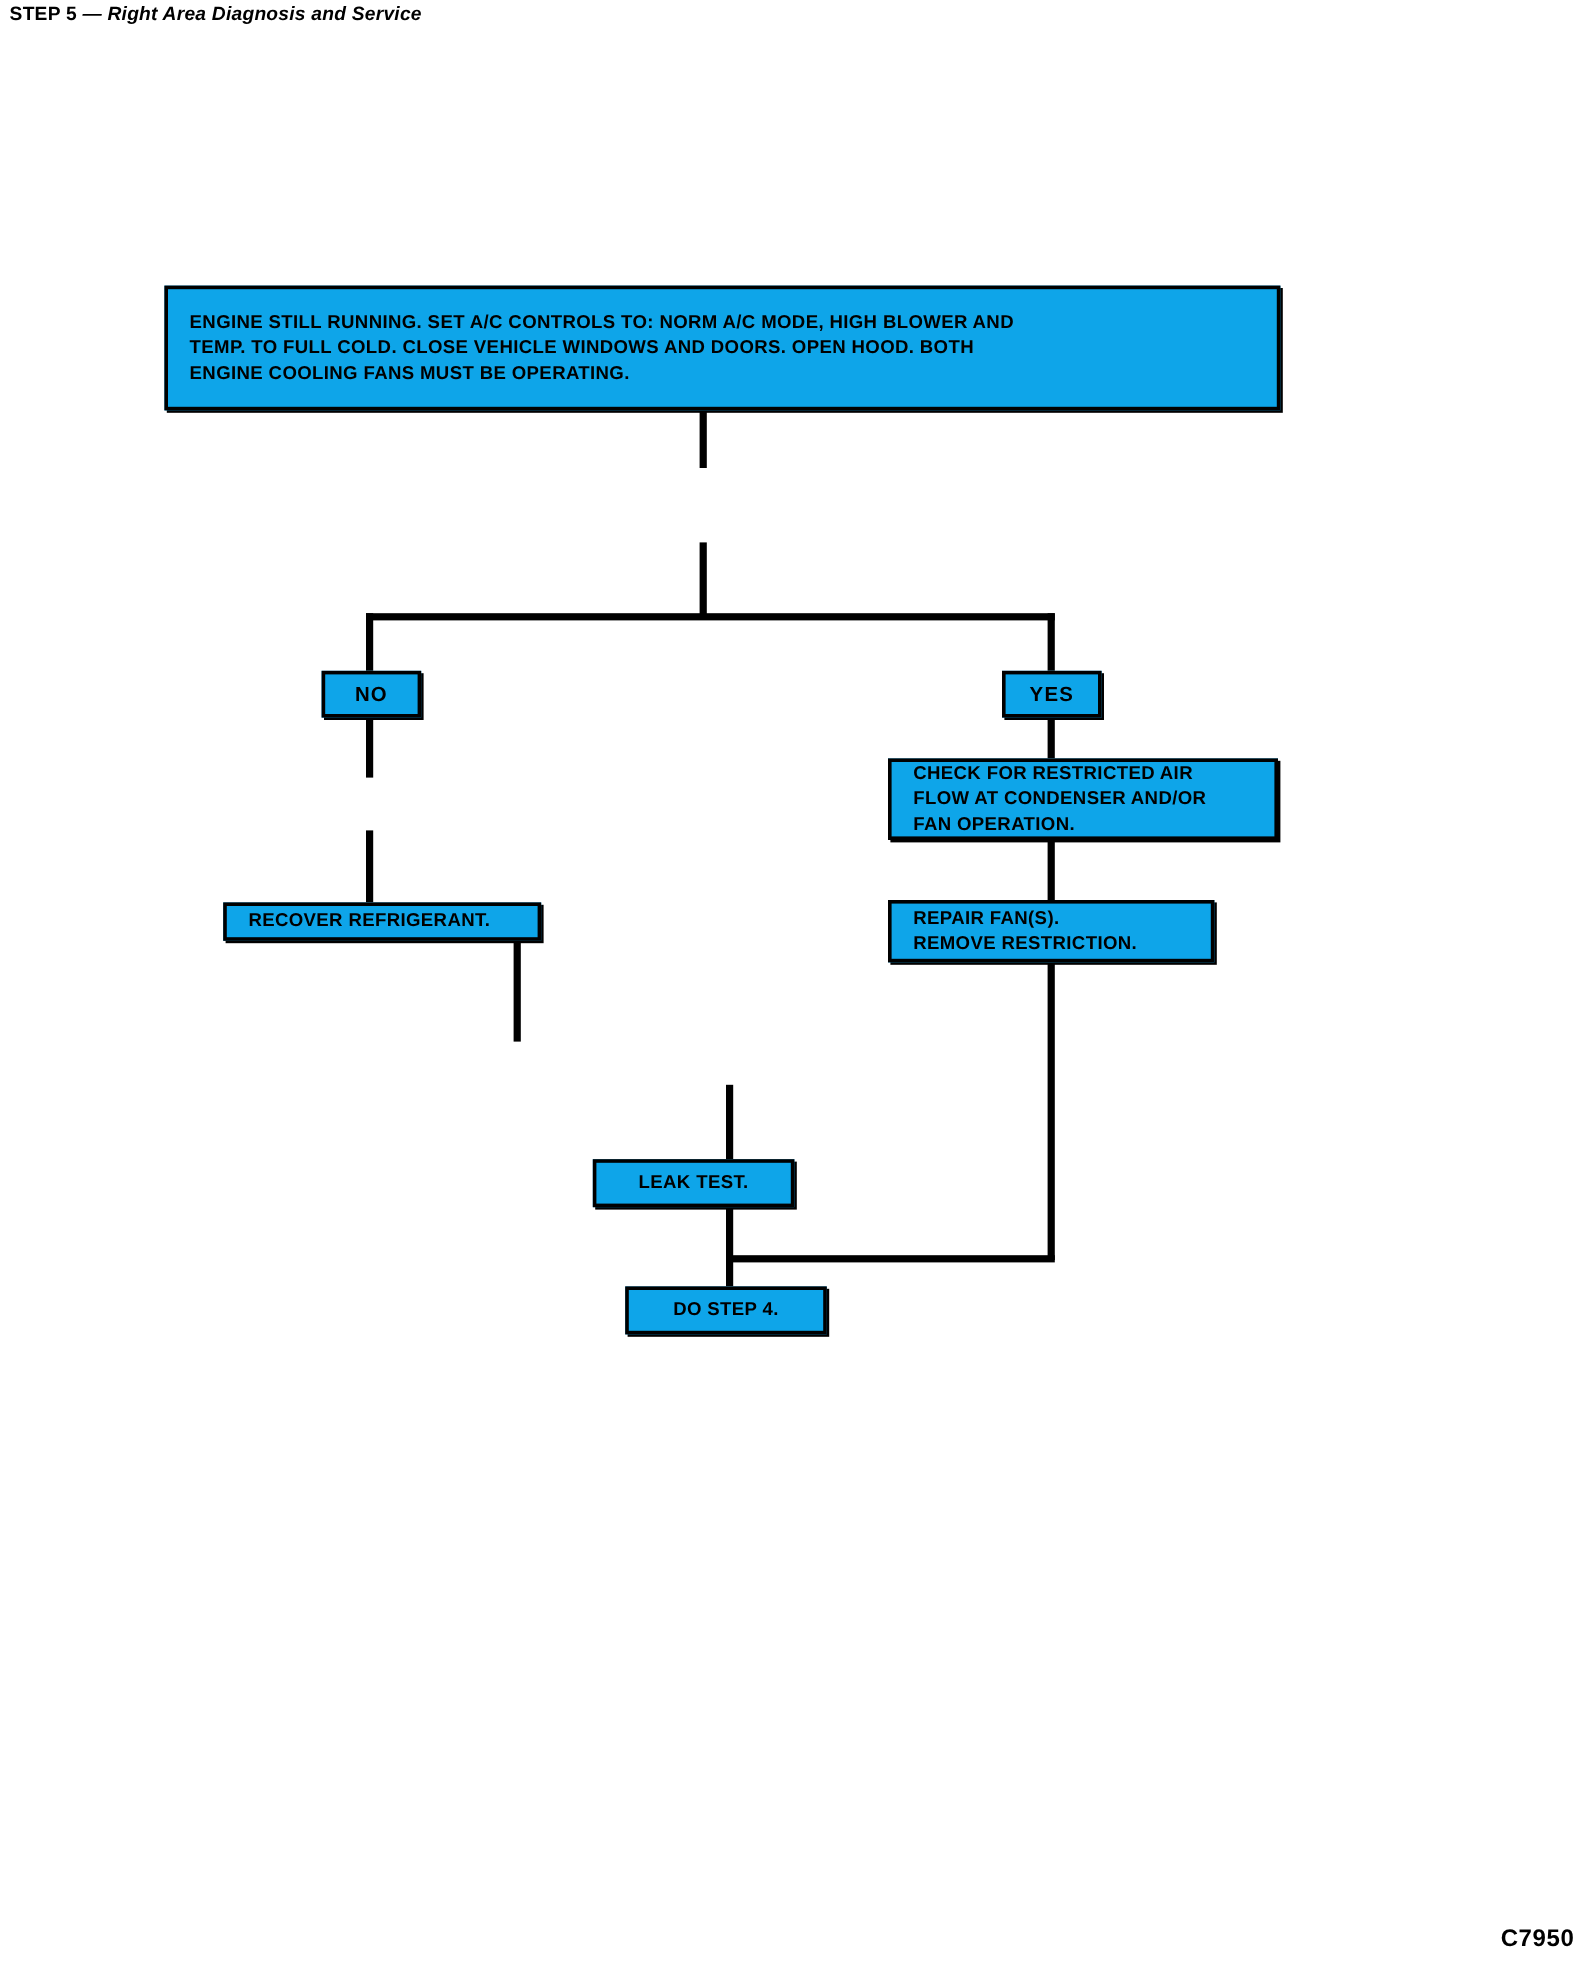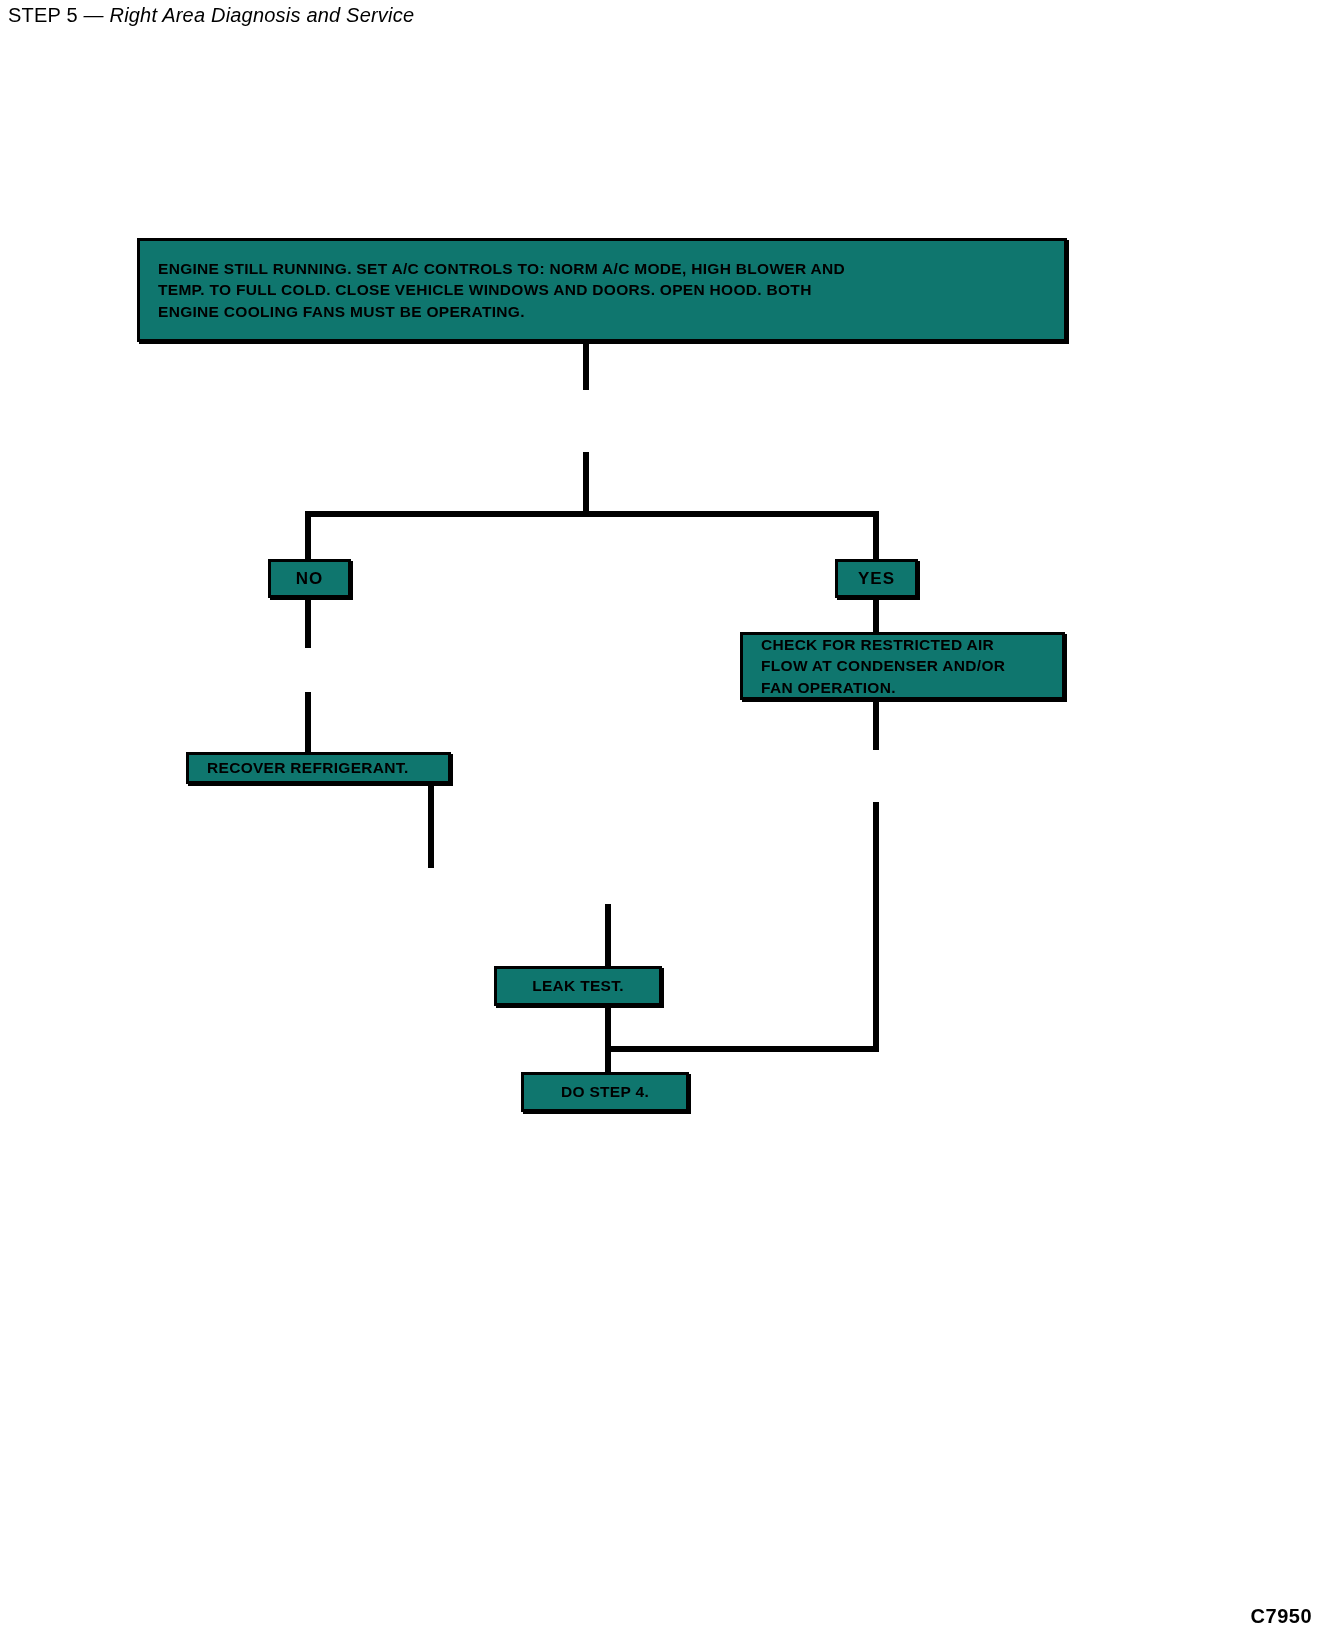--- a/index.html
+++ b/index.html
@@ -14,22 +14,22 @@
     font-family: "Liberation Sans", sans-serif;
     color: #000000;
     overflow: hidden;
   }
 
   
   #page-header {
     position: absolute;
     left: 8px;
     top: 4px;
-    font-size: 20px;
-    font-weight: normal;
+    font-size: 16px;
+    font-weight: bold;
     font-style: italic;
     letter-spacing: 0.2px;
     white-space: nowrap;
   }
   #page-header .hdr-step {
     font-style: normal;
   }
 
   
   #corner-code {
@@ -47,21 +47,21 @@
     left: 0;
     top: 0;
     width: 1328px;
     height: 1644px;
   }
 
   
   .node {
     position: absolute;
     box-sizing: border-box;
-    background: #0f766e;
+    background: #0ea5e9;
     border: 3px solid #000000;
     
     box-shadow: 2px 2px 0 0 #000000;
     display: flex;
     align-items: center;
     z-index: 5;
   }
   .node .node-text {
     font-size: 15.5px;
     font-weight: bold;
@@ -153,20 +153,24 @@
   <div class="node pad-left" style="left:740px; top:632px; width:325px; height:68px;">
     <span class="node-text">CHECK FOR RESTRICTED AIR
 FLOW AT CONDENSER AND/OR
 FAN OPERATION.</span>
   </div>
 
   <div class="node pad-left" style="left:186px; top:752px; width:265px; height:32px;">
     <span class="node-text">RECOVER REFRIGERANT.</span>
   </div>
 
+  <div class="node pad-left" style="left:740px; top:750px; width:272px; height:52px;">
+    <span class="node-text">REPAIR FAN(S).
+REMOVE RESTRICTION.</span>
+  </div>
 
 
   <div class="node center-text" style="left:494px; top:966px; width:168px; height:40px;justify-content:center;">
     <span class="node-text">LEAK TEST.</span>
   </div>
 
   <div class="node center-text" style="left:521px; top:1072px; width:168px; height:40px;align-items:center;">
     <span class="node-text">DO STEP 4.</span>
   </div>
 

